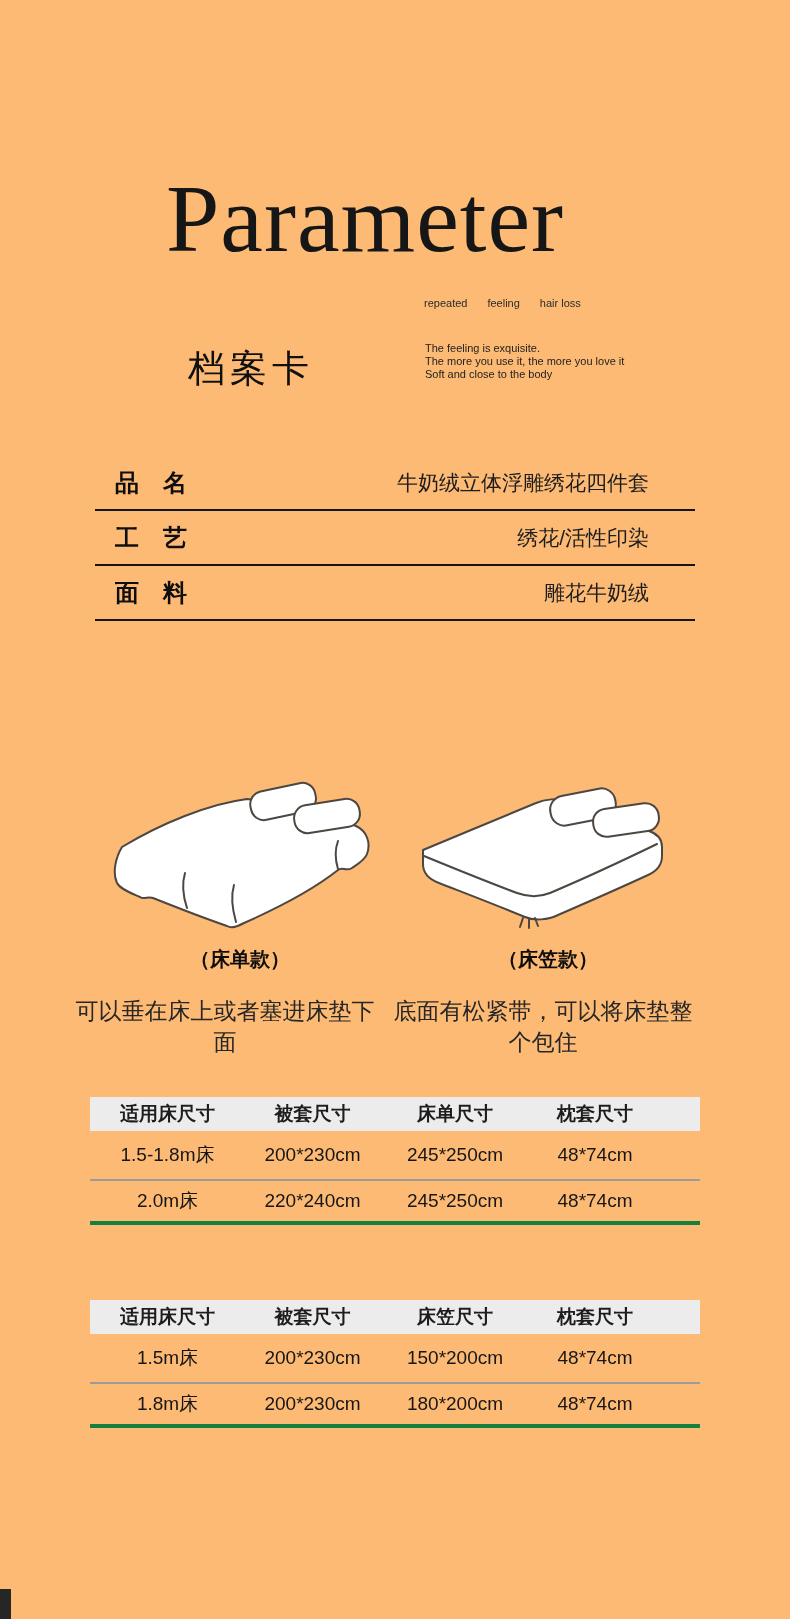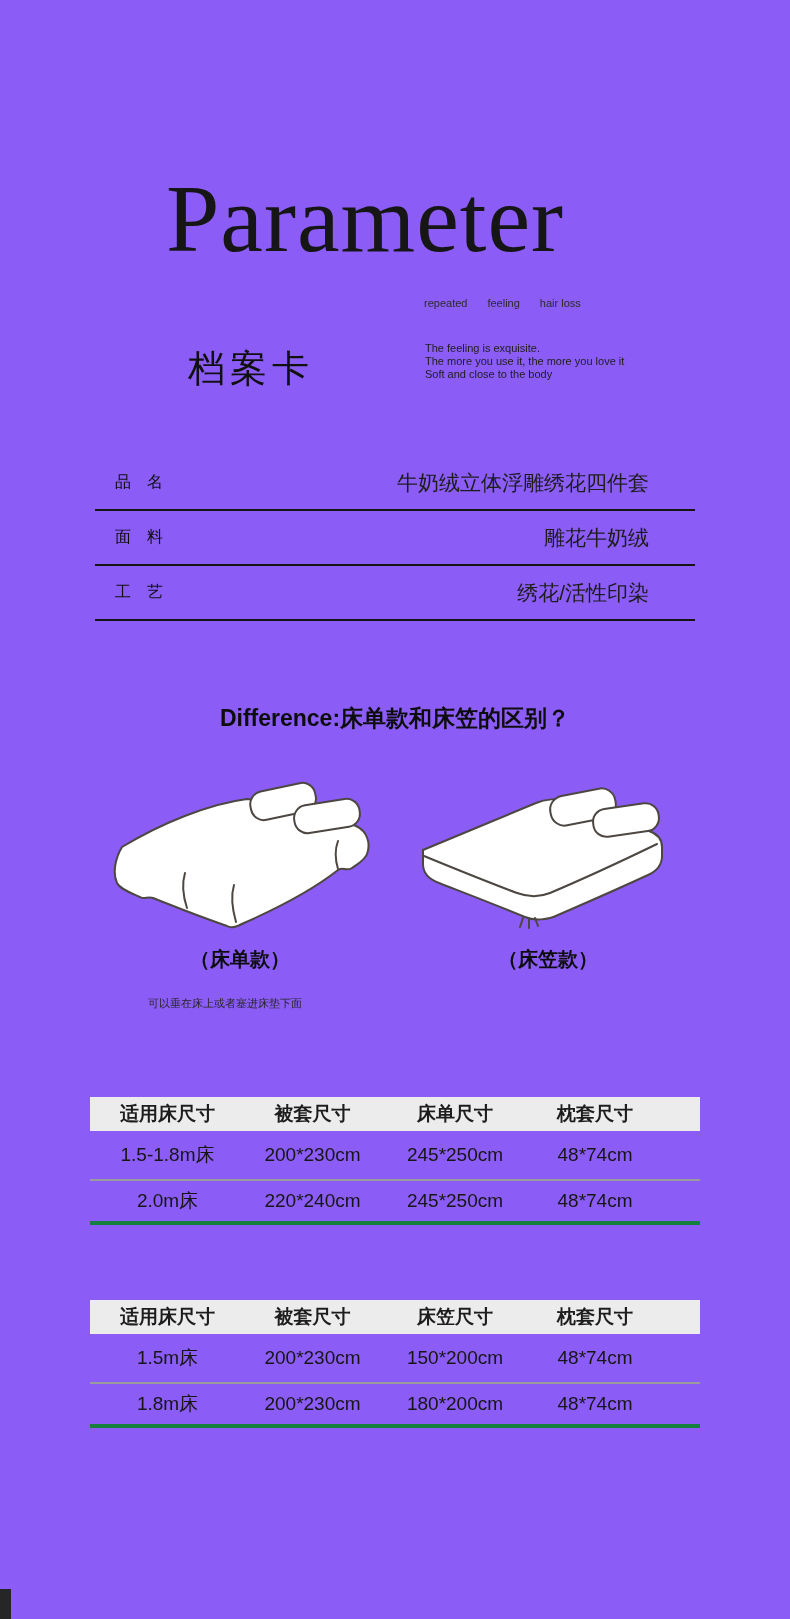--- a/index.html
+++ b/index.html
@@ -1,43 +1,43 @@
 <!DOCTYPE html>
 <html><head>
 <meta charset="utf-8">
 <style>
   * { box-sizing: border-box; margin: 0; padding: 0; }
   body { background: #ffffff; font-family: "Liberation Sans", sans-serif; }
-  .page { position: relative; width: 790px; height: 1619px; background: #8b5cf6; overflow: hidden; color: #111; }
+  .page { position: relative; width: 790px; height: 1619px; background: #fdba74; overflow: hidden; color: #111; }
   .abs { position: absolute; }
 
   
   .title { left: 0; top: 166px; width: 730px; text-align: center;
            font-family: "Liberation Serif", "DejaVu Serif", serif;
            font-size: 96px; font-weight: 400; letter-spacing: 1px; color: #161616; line-height: 1.1; }
   .keywords { left: 424px; top: 297px; display: flex; gap: 20px; font-size: 11px; color: #2b2b2b; }
   .tagline { left: 425px; top: 342px; font-size: 11px; line-height: 12.8px; color: #1e1e1e; }
   .subtitle { left: 188px; top: 344px; font-family: "Liberation Serif", "DejaVu Serif", serif;
               font-size: 37px; font-weight: 500; letter-spacing: 5px; color: #101010; }
 
   
   .spec { left: 95px; top: 456px; width: 600px; }
   .spec-row { height: 55px; display: flex; align-items: center; justify-content: space-between;
               border-bottom: 2px solid #151515; padding: 0 46px 0 20px; }
-  .spec-label { font-weight: 400; font-size: 16px; color: #0e0e0e; }
+  .spec-label { font-weight: 700; font-size: 24px; color: #0e0e0e; }
   .spec-value { font-size: 21px; color: #1c1c1c; }
 
   
   .diff-heading { left: 0; top: 703px; width: 790px; text-align: center; font-size: 23px; font-weight: 700; color: #0d0d0d; }
   .bed-svg { width: 300px; height: 210px; }
   .bed-a { left: 90px; top: 750px; }
   .bed-b { left: 398px; top: 750px; }
   .bed-label { top: 946px; width: 300px; text-align: center; font-size: 20px; font-weight: 700; color: #0d0d0d; }
   .bed-label-a { left: 90px; } .bed-label-b { left: 398px; }
-  .bed-desc { top: 996px; width: 310px; text-align: center; font-size: 11px; color: #262626; }
+  .bed-desc { top: 996px; width: 310px; text-align: center; font-size: 23px; color: #262626; }
   .bed-desc-a { left: 70px; } .bed-desc-b { left: 388px; }
 
   
   .size-table { left: 90px; width: 610px; }
   .st-1 { top: 1097px; } .st-2 { top: 1300px; }
   .size-head { height: 34px; background: #ececec; display: grid;
                grid-template-columns: 155px 135px 150px 130px; align-items: center; }
   .size-head > div { text-align: center; font-weight: 700; font-size: 19px; color: #1d1d1d; }
   .size-row { display: grid; grid-template-columns: 155px 135px 150px 130px; align-items: center; }
   .size-row > div { text-align: center; font-size: 19px; color: #161616; }
@@ -68,30 +68,29 @@
     <div>The more you use it, the more you love it</div>
     <div>Soft and close to the body</div>
   </div>
 
   <div class="abs spec">
     <div class="spec-row">
       <span class="spec-label">品　名</span>
       <span class="spec-value">牛奶绒立体浮雕绣花四件套</span>
     </div>
     <div class="spec-row">
+      <span class="spec-label">工　艺</span>
+      <span class="spec-value">绣花/活性印染</span>
+    </div>
+    <div class="spec-row">
       <span class="spec-label">面　料</span>
       <span class="spec-value">雕花牛奶绒</span>
     </div>
-    <div class="spec-row">
-      <span class="spec-label">工　艺</span>
-      <span class="spec-value">绣花/活性印染</span>
-    </div>
   </div>
 
-  <div class="abs diff-heading">Difference:床单款和床笠的区别？</div>
 
   <svg class="abs bed-svg bed-a" viewBox="0 0 300 210">
     <path class="sketch" fill="#ffffff" d="M32,97 C70,74 118,54 157,49 C196,53 238,65 266,76 C277,81 281,93 277,104 C275,110 268,114 262,118 C256,122 252,116 248,120 C224,139 190,157 154,173 C148,176 142,179 137,176 C114,168 88,158 63,148 C58,146 54,150 50,147 C41,143 30,139 27,133 C22,122 26,107 32,97 Z"></path>
     <path class="sketch" fill="none" d="M97,158 C93,146 92,133 95,123"></path>
     <path class="sketch" fill="none" d="M146,172 C142,158 141,145 144,135"></path>
     <path class="sketch" fill="none" d="M248,119 C245,109 245,99 248,91"></path>
     <g transform="rotate(-12 193 51)">
       <rect class="sketch" fill="#ffffff" x="160" y="37" width="66" height="29" rx="13"></rect>
     </g>
     <g transform="rotate(-9 237 66)">
@@ -107,20 +106,21 @@
       <rect class="sketch" fill="#ffffff" x="152" y="42" width="66" height="30" rx="14"></rect>
     </g>
     <g transform="rotate(-8 228 70)">
       <rect class="sketch" fill="#ffffff" x="195" y="56" width="66" height="28" rx="13"></rect>
     </g>
   </svg>
 
   <div class="abs bed-label bed-label-a">（床单款）</div>
   <div class="abs bed-label bed-label-b">（床笠款）</div>
   <div class="abs bed-desc bed-desc-a">可以垂在床上或者塞进床垫下面</div>
+  <div class="abs bed-desc bed-desc-b">底面有松紧带，可以将床垫整个包住</div>
 
   <div class="abs size-table st-1">
     <div class="size-head">
       <div>适用床尺寸</div>
       <div>被套尺寸</div>
       <div>床单尺寸</div>
       <div>枕套尺寸</div>
     </div>
     <div class="size-row row-a">
       <div>1.5-1.8m床</div>

